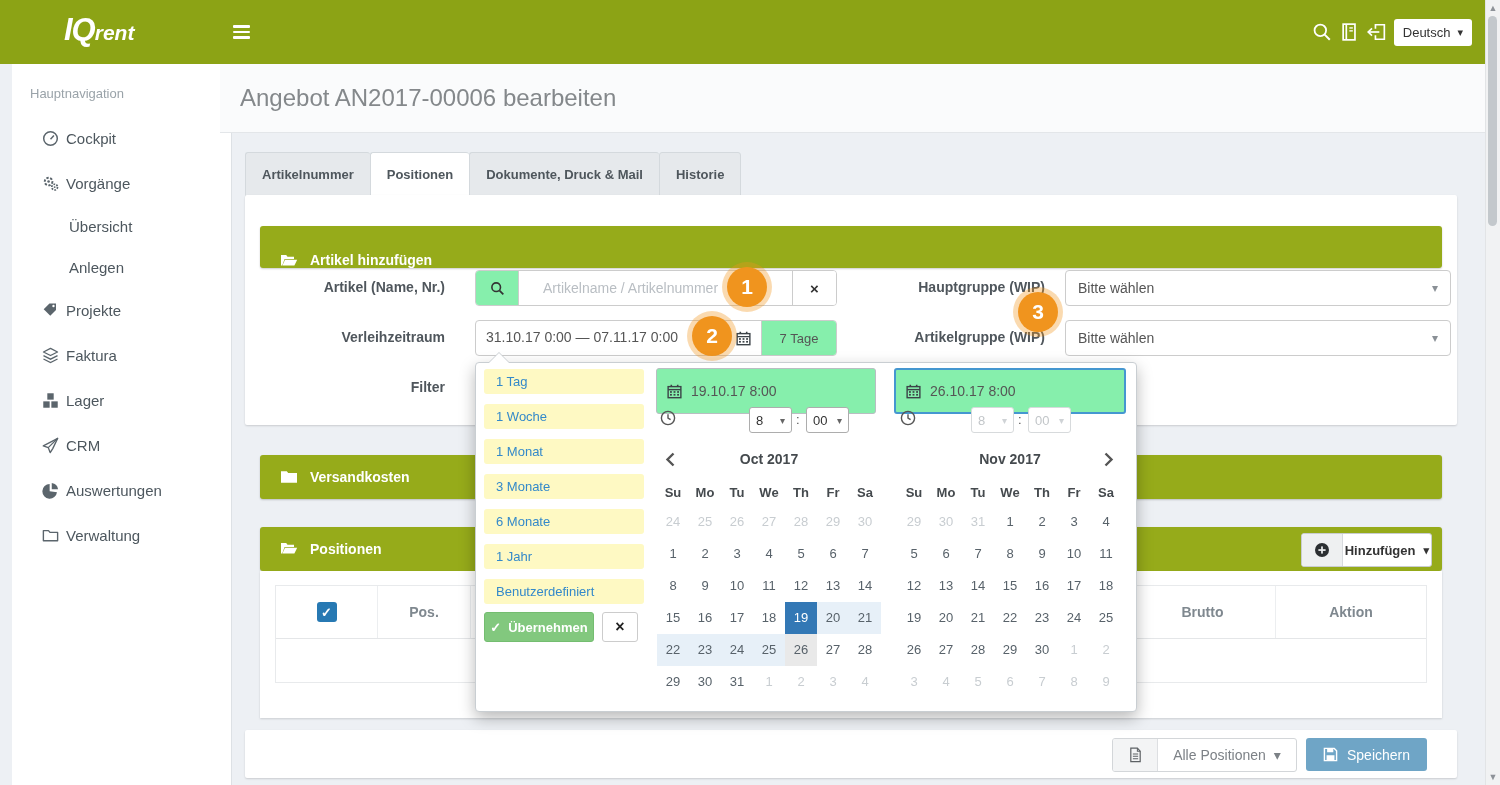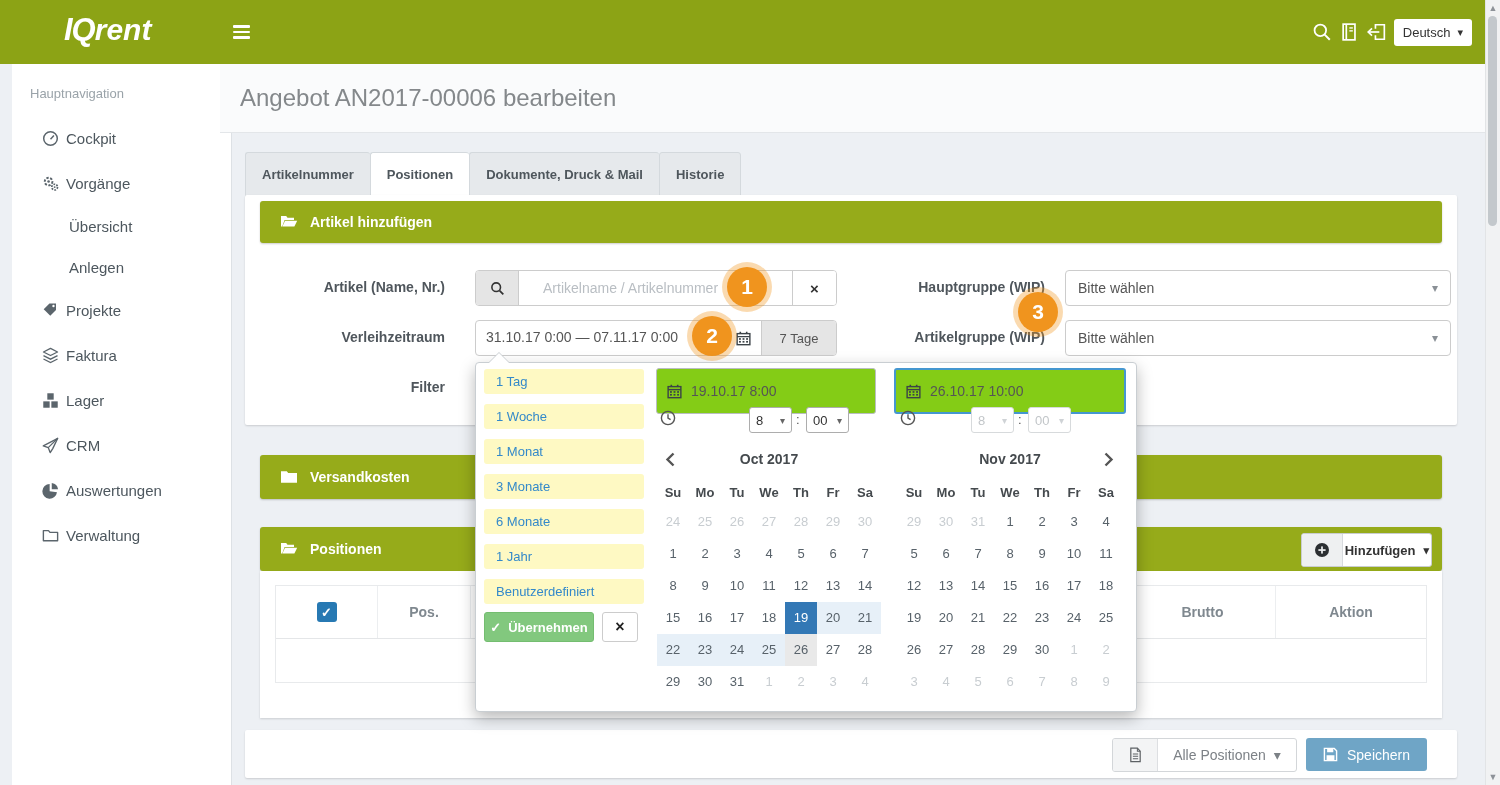--- a/index.html
+++ b/index.html
@@ -2,21 +2,21 @@
 <html><head>
 <meta charset="utf-8">
 <style>
   html,body{margin:0;padding:0;background:#edf0f4;}
   .stage{position:relative;width:1500px;height:785px;overflow:hidden;
          font-family:"Liberation Sans",sans-serif;background:#edf0f4;}
   
   .navbar{position:absolute;left:0;top:0;width:1500px;height:64px;background:#8ca315;}
   .brand{position:absolute;left:64px;top:12px;color:#fff;font-style:italic;font-weight:bold;cursor:pointer;}
   .brand-iq{font-size:31px;letter-spacing:-1px;}
-  .brand-rent{font-size:30px;}
+  .brand-rent{font-size:21px;}
   .hamburger{position:absolute;left:233px;top:25px;width:17px;cursor:pointer;}
   .hamburger span{display:block;width:17px;height:2.5px;background:#fff;margin-bottom:3px;border-radius:1px;}
   .nav-right{position:absolute;right:28px;top:0;height:64px;display:flex;align-items:center;gap:8px;}
   .nav-ic{display:inline-flex;cursor:pointer;}
   .lang{background:#fff;border-radius:3px;height:27px;padding:0 9px;display:flex;align-items:center;gap:7px;
         font-size:13px;color:#333;cursor:pointer;}
   .lang .caret{font-size:11px;color:#333;}
   
   .sidebar{position:absolute;left:12px;top:64px;width:219px;height:721px;background:#fff;border-right:1px solid #dde1e5;}
   .side-head{padding:22px 0 0 18px;font-size:13px;color:#9aa3a9;height:18px;}
@@ -35,21 +35,21 @@
   .tab:last-child{border-right:1px solid #d4d9dd;}
   .tab.active{background:#fff;border-bottom:1px solid #fff;}
   .card{position:absolute;background:#fff;box-shadow:0 1px 2px rgba(0,0,0,.15);border-radius:2px;}
   .box1{left:25px;top:62px;width:1212px;height:230px;}
   .ghead{position:absolute;background:#96ab1a;border-radius:3px;height:42px;display:flex;align-items:center;
          color:#fff;font-size:14px;font-weight:bold;box-shadow:0 1px 2px rgba(0,0,0,.2);}
   .ghead .gicon{margin:0 12px 0 20px;display:inline-flex;}
   .lbl{position:absolute;width:200px;height:34px;line-height:34px;text-align:right;
        font-size:14px;font-weight:bold;color:#4f565c;}
   .igroup{position:absolute;height:34px;display:flex;border:1px solid #ccc;border-radius:4px;background:#fff;overflow:hidden;}
-  .addon{width:42px;display:flex;align-items:center;justify-content:center;background:#e5e5e5;border-right:1px solid #ccc;
+  .addon{width:42px;display:flex;align-items:center;justify-content:center;background:#86efac;border-right:1px solid #ccc;
          font-size:16px;color:#333;cursor:pointer;}
   .addon.right{border-right:none;border-left:1px solid #ccc;}
   .addon.white{background:#fff;font-weight:bold;font-size:15px;width:43px;}
   .inp{border:none;outline:none;flex:1;padding:0 24px;font-size:14px;color:#555;font-family:"Liberation Sans",sans-serif;}
   .inp::placeholder{color:#b9bec3;}
   .vz-text{flex:1;padding:0 10px;line-height:32px;font-size:14px;color:#555;white-space:nowrap;cursor:pointer;}
   .vz-cal{width:36px;display:flex;align-items:center;justify-content:center;cursor:pointer;}
   .addon.tage{width:74px;border-right:none;border-left:1px solid #ccc;font-size:13px;color:#555;cursor:pointer;}
   .select{position:absolute;height:34px;background:#fff;border:1px solid #ccc;border-radius:4px;display:flex;
           align-items:center;padding:0 12px;font-size:14px;color:#555;cursor:pointer;}
@@ -89,21 +89,21 @@
          border-bottom:11px solid #c9ced2;}
   .notch.inner{top:-10px;border-bottom-color:#fff;}
   .preset{position:absolute;left:8px;width:160px;height:25px;line-height:25px;background:#fef9c3;border-radius:3px;
           font-size:13px;color:#3389ca;padding-left:12px;box-sizing:border-box;cursor:pointer;}
   .apply{position:absolute;left:8px;top:249px;width:110px;height:30px;background:#82c87e;border:1px solid #74bd70;
          border-radius:3px;color:#fff;font-size:13px;font-weight:bold;display:flex;align-items:center;justify-content:center;
          gap:7px;cursor:pointer;font-family:"Liberation Sans",sans-serif;}
   .cancelx{position:absolute;left:126px;top:249px;width:36px;height:30px;background:#fff;border:1px solid #ccc;
            border-radius:3px;font-size:16px;font-weight:bold;color:#222;cursor:pointer;font-family:"Liberation Sans",sans-serif;}
   .dinput{position:absolute;top:5px;height:46px;border:1px solid #b9bec2;border-radius:3px;display:flex;align-items:center;
-          gap:9px;padding:0 10px;font-size:14px;color:#555;box-sizing:border-box;cursor:text;background:#84cc16;}
+          gap:9px;padding:0 10px;font-size:14px;color:#555;box-sizing:border-box;cursor:text;background:#86efac;}
   .dinput.start{left:180px;width:220px;}
   .dinput.end{left:418px;width:232px;border:2px solid #4597d0;}
   .clockic{position:absolute;top:47px;display:inline-flex;}
   .tsel{position:absolute;top:44px;width:43px;height:26px;border:1px solid #adadad;border-radius:3px;display:flex;
         align-items:center;padding:0 6px;font-size:13px;color:#333;box-sizing:border-box;cursor:pointer;background:#fff;}
   .tsel .tcaret{margin-left:auto;font-size:10px;color:#666;}
   .tsel.dis{border-color:#d7dadc;color:#c2c6c9;cursor:default;}
   .tsel.dis .tcaret{color:#cfd3d6;}
   .tcolon{position:absolute;top:44px;height:26px;line-height:26px;font-size:13px;color:#555;}
   .cal{position:absolute;top:83px;width:224px;}
@@ -257,21 +257,21 @@
 
   <div class="content">
     <div class="tabs" id="tabs">
         <div class="tab">Artikelnummer</div>
         <div class="tab active">Positionen</div>
         <div class="tab">Dokumente, Druck &amp; Mail</div>
         <div class="tab">Historie</div>
       </div>
 
     <div class="card box1">
-      <div class="ghead" style="left:15px;top:6px;width:1182px;">
+      <div class="ghead" style="left:15px;top:31px;width:1182px;align-items:flex-end;">
         <span class="gicon">
             <svg viewBox="0 0 18 14" width="18" height="14">
               <path d="M1 1 h5.2 l1.3 1.8 H14 v2.2 H4.6 L2.2 11.4 H1 Z" fill="#fff"></path>
               <path d="M5 5.8 H17.2 L14.4 11.4 H2.4 Z" fill="#fff"></path>
             </svg>
           </span>
         <span>Artikel hinzufügen</span>
       </div>
 
       <div class="lbl" style="left:0;top:75px;">Artikel (Name, Nr.)</div>
@@ -447,21 +447,21 @@
               <g fill="#3c4348">
                 <rect x="3.2" y="7.6" width="2" height="1.8"></rect>
                 <rect x="7" y="7.6" width="2" height="1.8"></rect>
                 <rect x="10.8" y="7.6" width="2" height="1.8"></rect>
                 <rect x="3.2" y="10.6" width="2" height="1.8"></rect>
                 <rect x="7" y="10.6" width="2" height="1.8"></rect>
                 <rect x="10.8" y="10.6" width="2" height="1.8"></rect>
               </g>
             </svg>
           </span>
-        <span>26.10.17 10:00</span>
+        <span>26.10.17 8:00</span>
       </div>
 
       <span class="clockic" style="left:184px;">
           <svg viewBox="0 0 16 16" width="16" height="16">
             <circle cx="8" cy="8" r="6.6" fill="none" stroke="#555" stroke-width="1.4"></circle>
             <path d="M8 4.2 V8 L10.6 9.6" fill="none" stroke="#555" stroke-width="1.4"></path>
           </svg>
         </span>
       <div class="tsel" style="left:273px;">
           <span>8</span>

